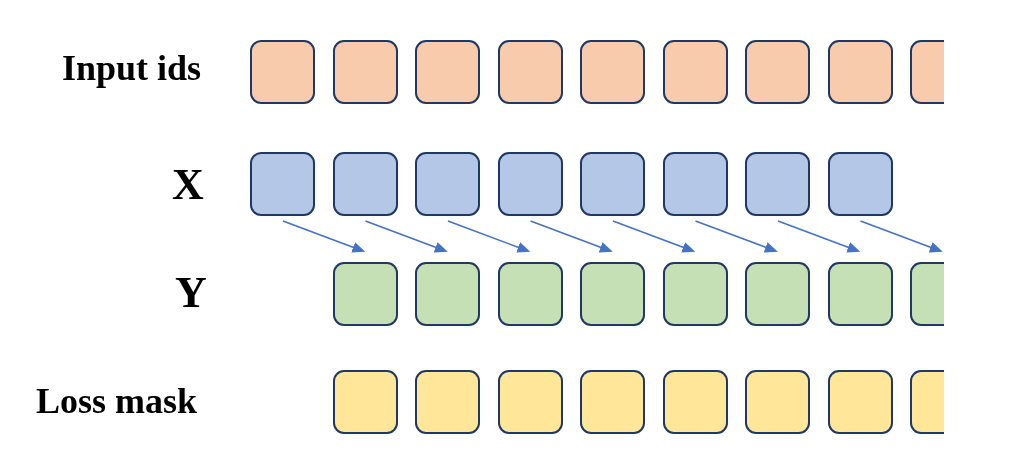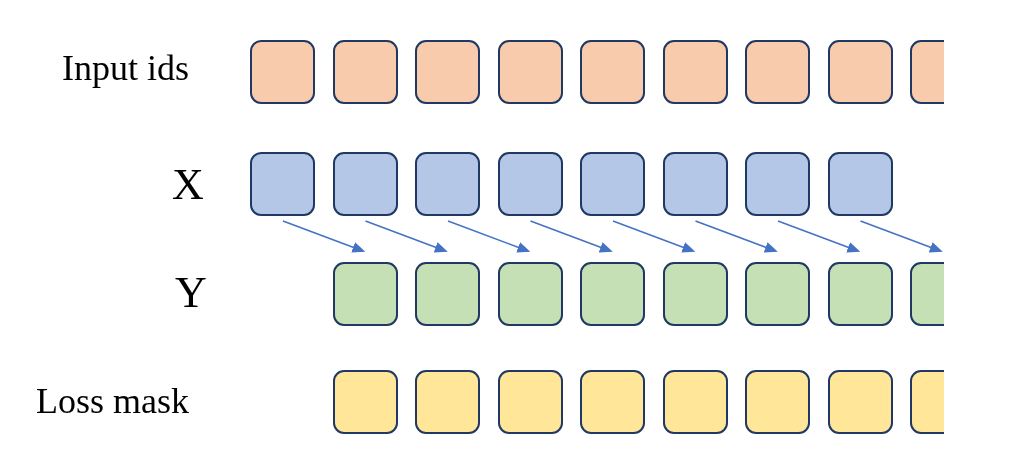--- a/index.html
+++ b/index.html
@@ -7,20 +7,21 @@
     padding: 0;
     background: #ffffff;
   }
   .canvas {
     position: relative;
     width: 944px;
     height: 464px;
     background: #ffffff;
     overflow: hidden;
     font-family: "Liberation Serif", "DejaVu Serif", serif;
+    font-weight: bold;
   }
   .label {
     position: absolute;
     color: #000000;
     line-height: 1;
     white-space: nowrap;
   }
   .label-input-ids { left: 62px;  top: 50px;  font-size: 36px; }
   .label-x         { left: 172px; top: 163px; font-size: 44px; }
   .label-y         { left: 175px; top: 271px; font-size: 44px; }

